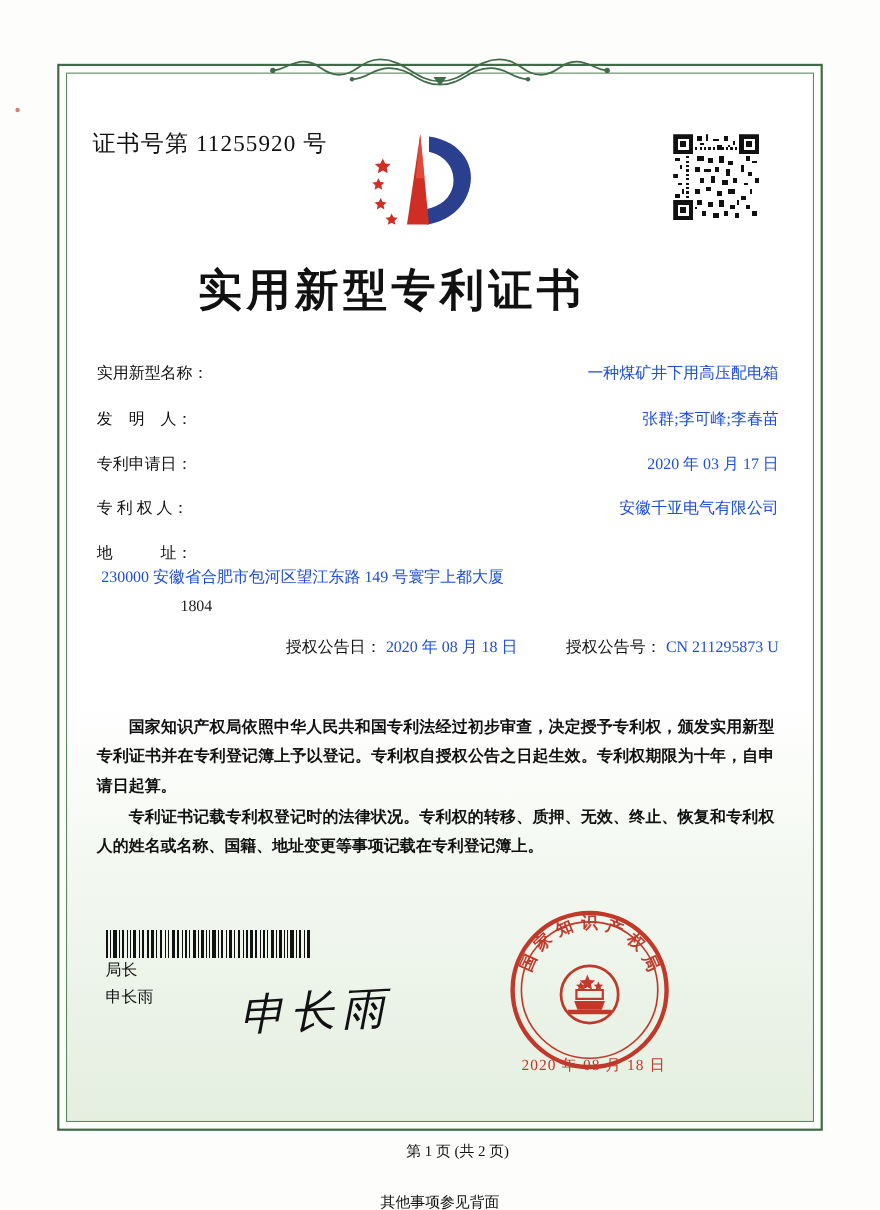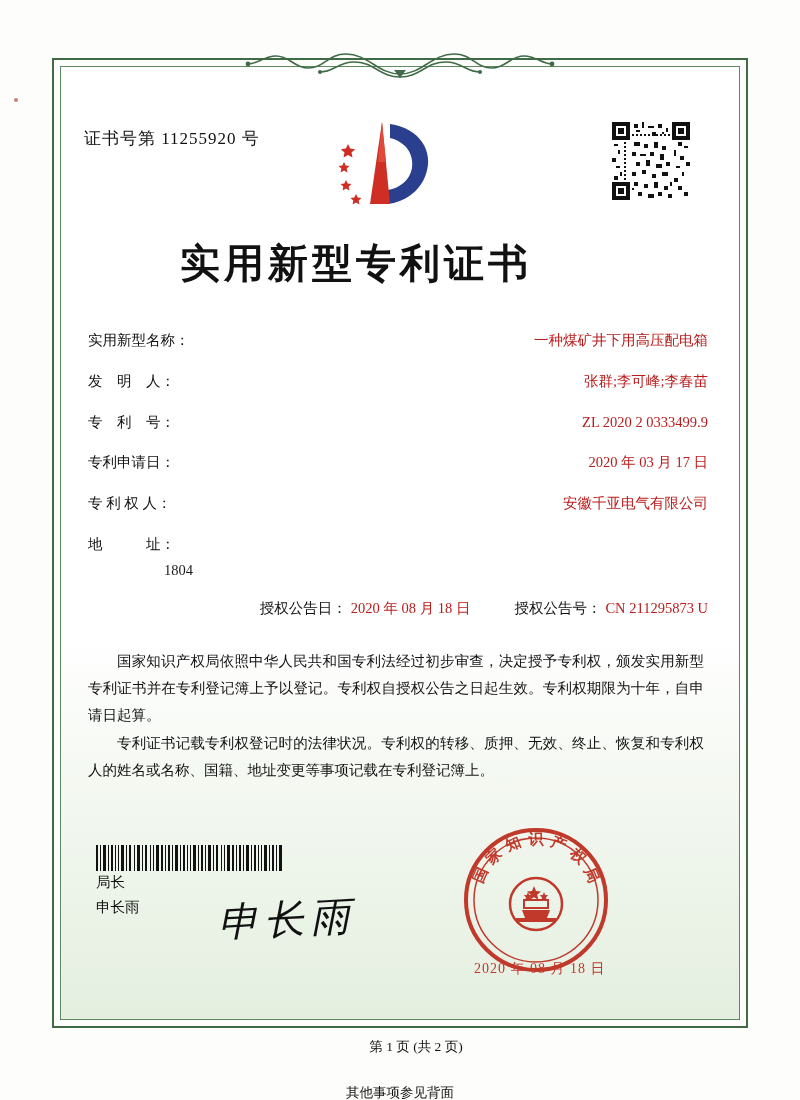--- a/index.html
+++ b/index.html
@@ -51,22 +51,22 @@
     position: absolute;
     left: 14px; top: 98px;
     width: 4px; height: 4px;
     border-radius: 50%;
     background: #c04a3e;
     opacity: .7;
   }
 
   .cert-no {
     position: absolute;
-    left: 84px; top: 127px;
-    font-size: 17px;
+    left: 84px; top: 116px;
+    font-size: 21px;
     letter-spacing: 1px;
     color: #111;
   }
 
   
   .logo {
     position: absolute;
     left: 330px; top: 118px;
     width: 110px; height: 96px;
   }
@@ -105,21 +105,21 @@
     display: flex;
     align-items: flex-start;
     margin-bottom: 19px;
     justify-content: space-between;
   }
   .row .lbl {
     white-space: pre;
     color: #111;
   }
   .row .val {
-    color: #b91c1c;
+    color: #1d4ed8;
     padding-left: 4px;
   }
   .row.inline2 { margin-bottom: 4px; flex-direction: column; }
   .addr-cont {
     margin-left: 76px;
     margin-bottom: 17px;
     font-size: 14.5px;
   }
   .row.two-col {
     justify-content: flex-end;
@@ -128,20 +128,21 @@
 
   
   .paras {
     position: absolute;
     left: 88px; top: 648px;
     width: 616px;
     font-size: 14.5px;
     line-height: 1.85;
     text-align: justify;
     color: #111;
+    font-weight: bold;
   }
   .paras p { margin: 0 0 2px 0; text-indent: 2em; }
 
   
   .barcode {
     position: absolute;
     left: 96px; top: 845px;
     width: 188px; height: 26px;
   }
   .barcode svg { display:block; }
@@ -339,33 +340,30 @@
   <div class="fields">
     <div class="row">
       <span class="lbl">实用新型名称：</span>
       <span class="val">一种煤矿井下用高压配电箱</span>
     </div>
     <div class="row">
       <span class="lbl">发　明　人：</span>
       <span class="val">张群;李可峰;李春苗</span>
     </div>
     <div class="row">
-      <span class="lbl">专　利　号：</span>
-      <span class="val">ZL 2020 2 0333499.9</span>
-    </div>
-    <div class="row">
       <span class="lbl">专利申请日：</span>
       <span class="val">2020 年 03 月 17 日</span>
     </div>
     <div class="row">
       <span class="lbl">专 利 权 人：</span>
       <span class="val">安徽千亚电气有限公司</span>
     </div>
     <div class="row inline2">
       <span class="lbl">地　　　址：</span>
+      <span class="val">230000  安徽省合肥市包河区望江东路 149 号寰宇上都大厦</span>
     </div>
     <div class="addr-cont">1804</div>
     <div class="row two-col">
       <span class="lbl">授权公告日：</span>
       <span class="val">2020 年 08 月 18 日</span>
       <span class="gap"></span>
       <span class="lbl">授权公告号：</span>
       <span class="val">CN 211295873 U</span>
     </div>
   </div>

